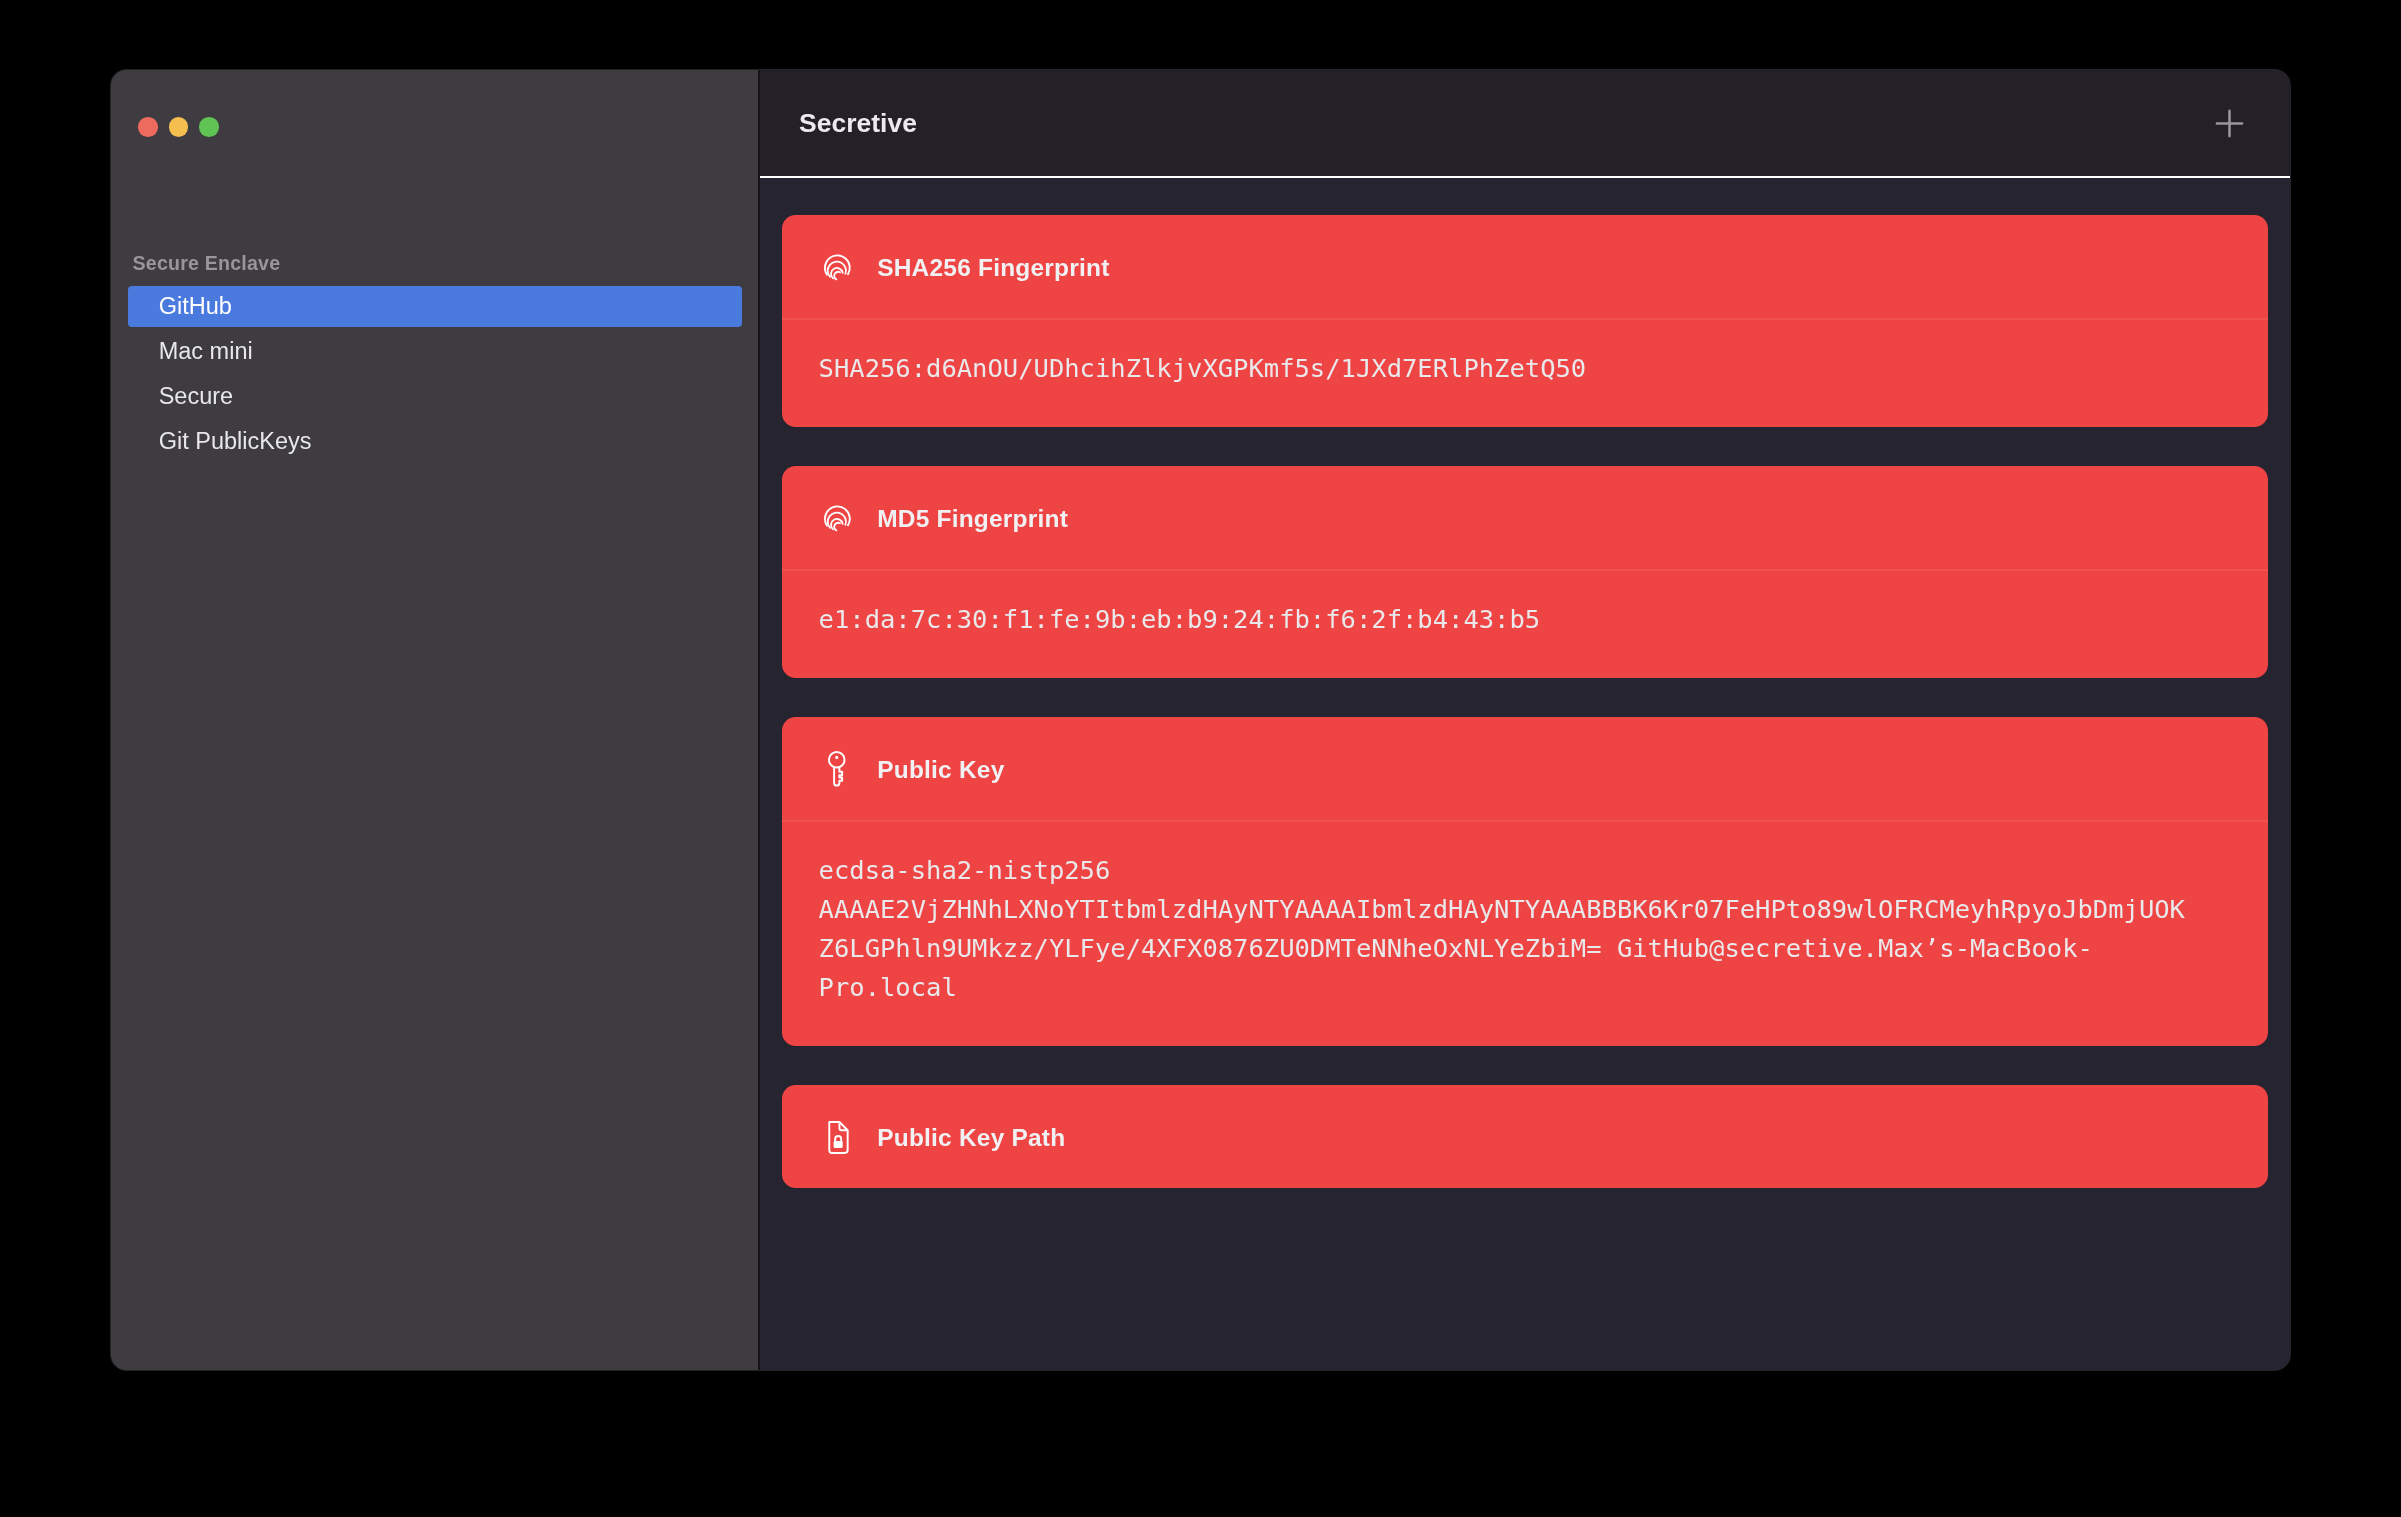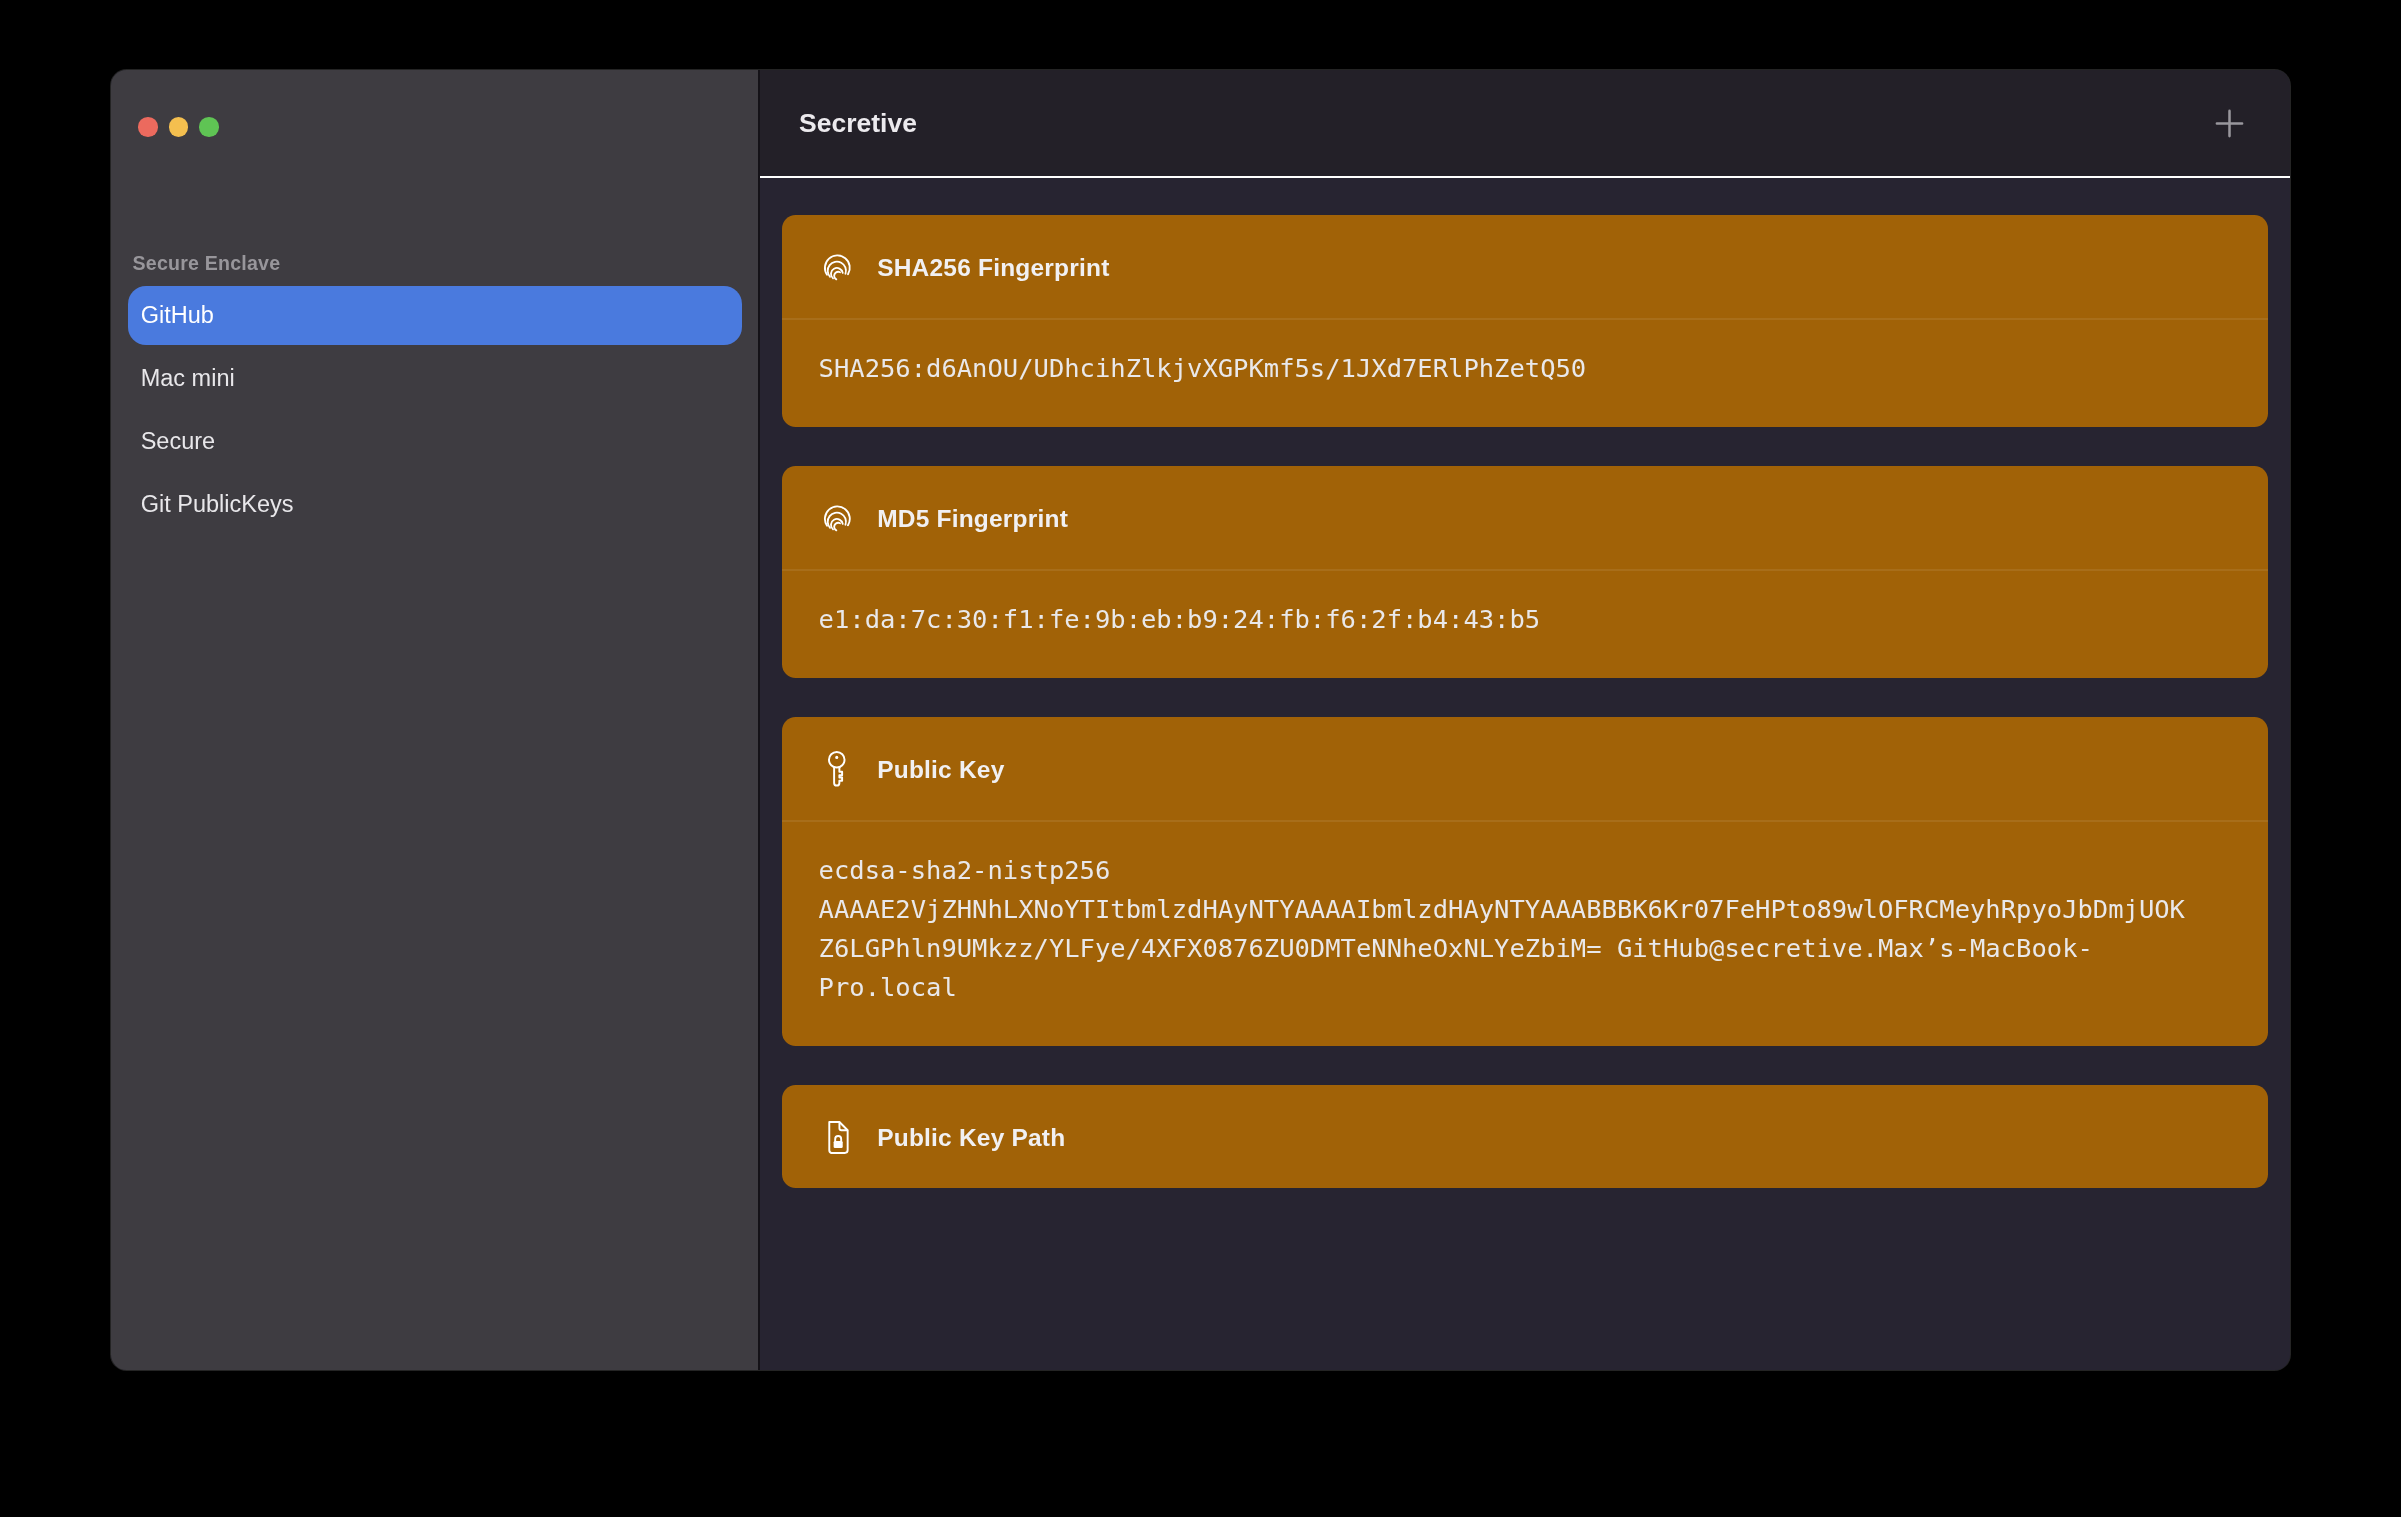--- a/index.html
+++ b/index.html
@@ -19,37 +19,37 @@
   .traffic-lights { display:flex; gap:10.8px; position:absolute; left:27.4px; top:47px; }
   .tl { width:19.6px; height:19.6px; border-radius:50%; }
   .tl-close { background:#ec6a5e; }
   .tl-min   { background:#f4bf4f; }
   .tl-zoom  { background:#5fc454; }
 
   .section-label { position:absolute; left:21.6px; top:182px;
                    font-size:19.6px; font-weight:700; color:#98969b; letter-spacing:0.2px; }
   .side-list { position:absolute; left:16.7px; right:15.7px; top:216px; display:flex;
                flex-direction:column; gap:3.9px; }
-  .side-item { height:59px; border-radius:18px; display:flex; align-items:center;
-               padding-left:13px; font-size:23.5px; color:#e8e7ea; }
+  .side-item { height:41px; border-radius:4px; display:flex; align-items:center;
+               padding-left:31px; font-size:23.5px; color:#e8e7ea; }
   .side-item.selected { background:#4a7ade; color:#ffffff; }
 
   
   .main { flex:1; display:flex; flex-direction:column; background:#272431; min-width:0; }
   .main-header { height:108px; flex:0 0 108px; background:#232028;
                  border-bottom:2px solid #ffffff;
                  display:flex; align-items:center; padding:0 39px; }
   .main-title { font-size:26.5px; font-weight:700; color:#eceaee; }
   .add-button { margin-left:auto; width:43px; height:43px; display:flex;
                 align-items:center; justify-content:center; background:none;
                 border:none; cursor:default; }
 
   .content { flex:1; padding:37px 22.5px 0 21.6px; overflow:hidden; }
 
-  .card { background:#a16207; border-radius:13.7px; margin-bottom:39px; overflow:hidden; }
+  .card { background:#ef4444; border-radius:13.7px; margin-bottom:39px; overflow:hidden; }
   .card-header { display:flex; align-items:center; padding:33px 37px 31px 37px; }
   .card-icon { width:37px; height:39px; display:flex; align-items:center;
                justify-content:center; margin-right:21.6px; }
   .card-title { font-size:24.5px; font-weight:700; color:#f1f0f2; letter-spacing:0.2px; }
   .card-body { border-top:2px solid rgba(255,255,255,0.08);
                padding:29px 37px 39px 37px;
                font-family:"DejaVu Sans Mono", monospace;
                font-size:25.5px; line-height:39px; color:#e9e8ea;
                white-space:pre-wrap; word-break:break-all; }
 

